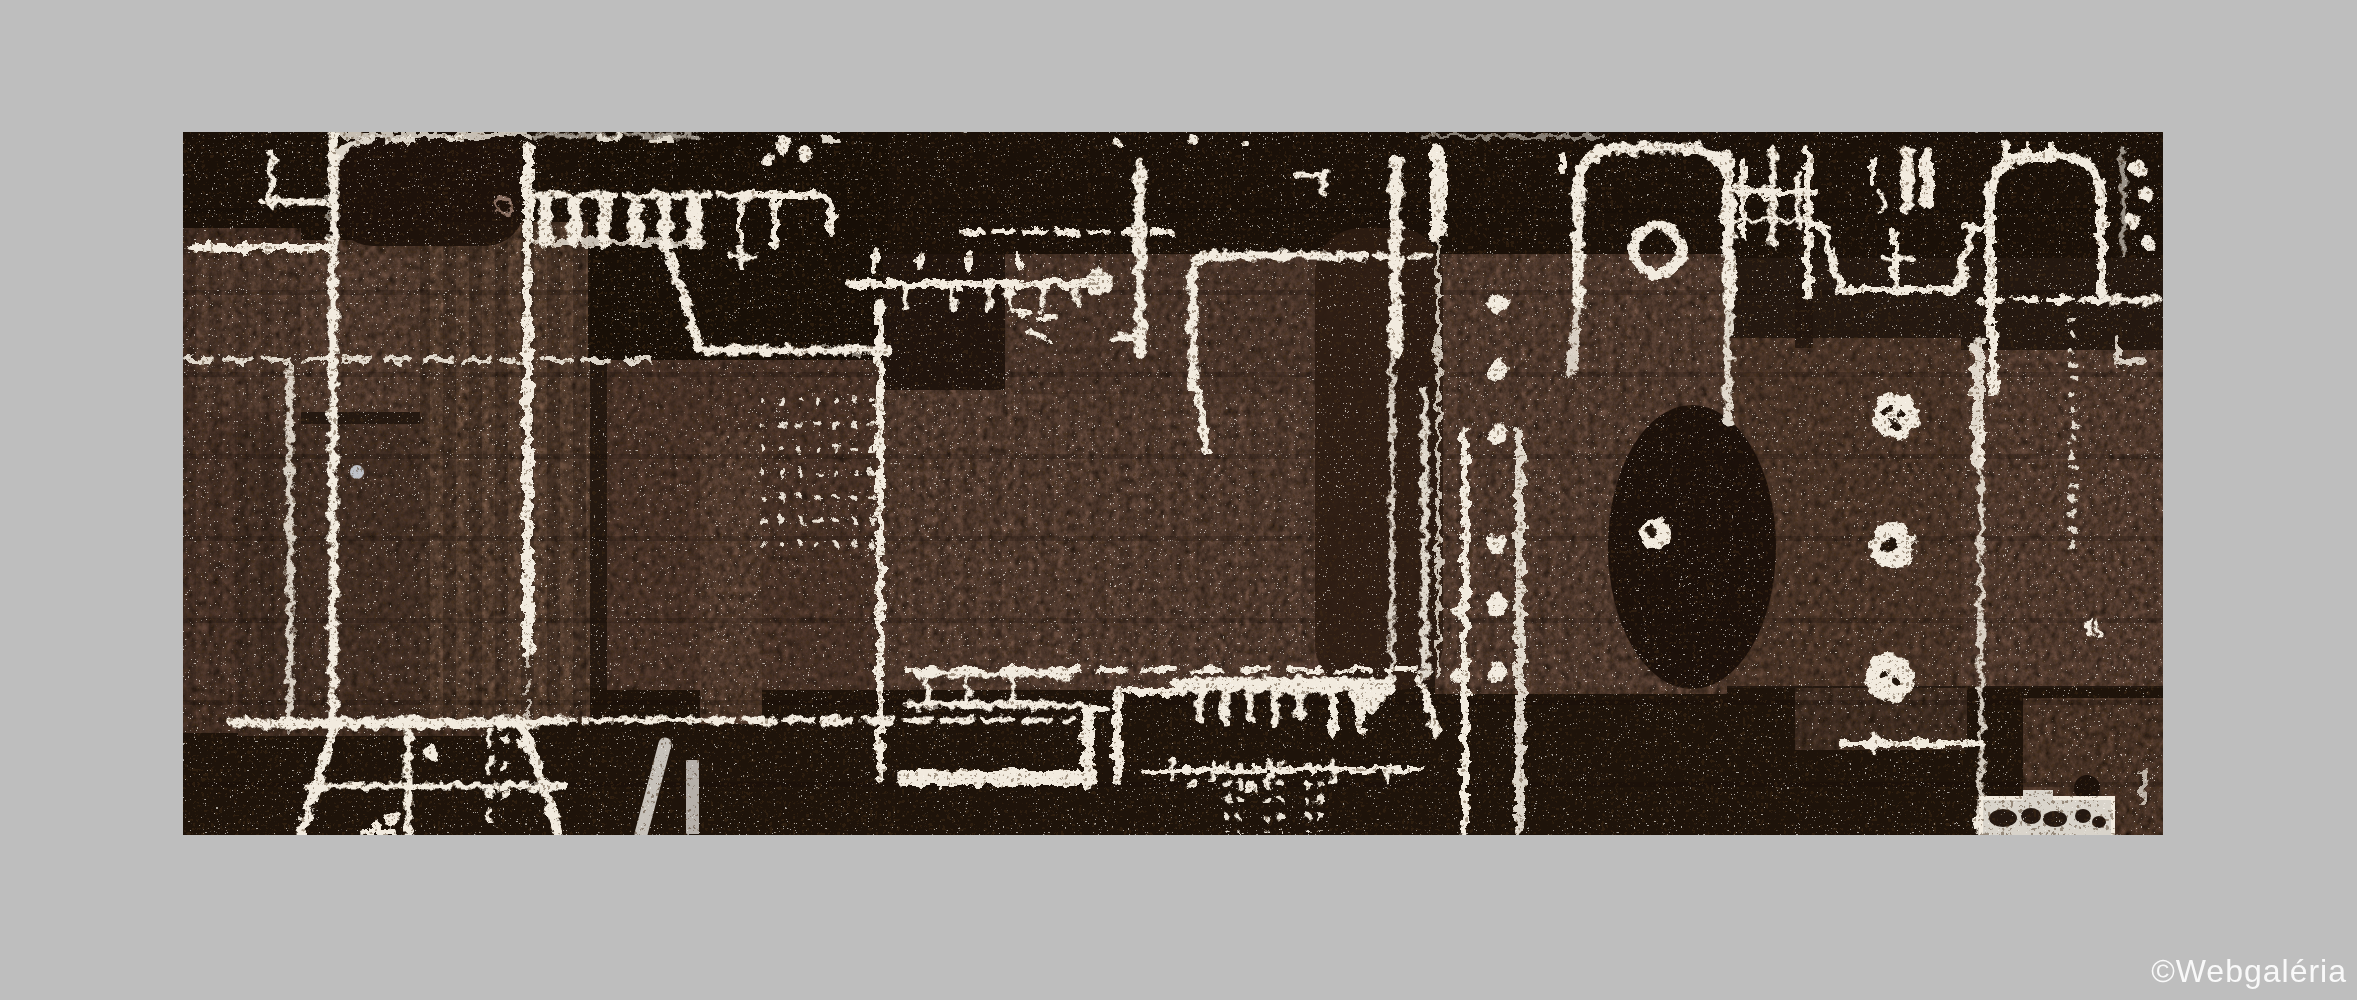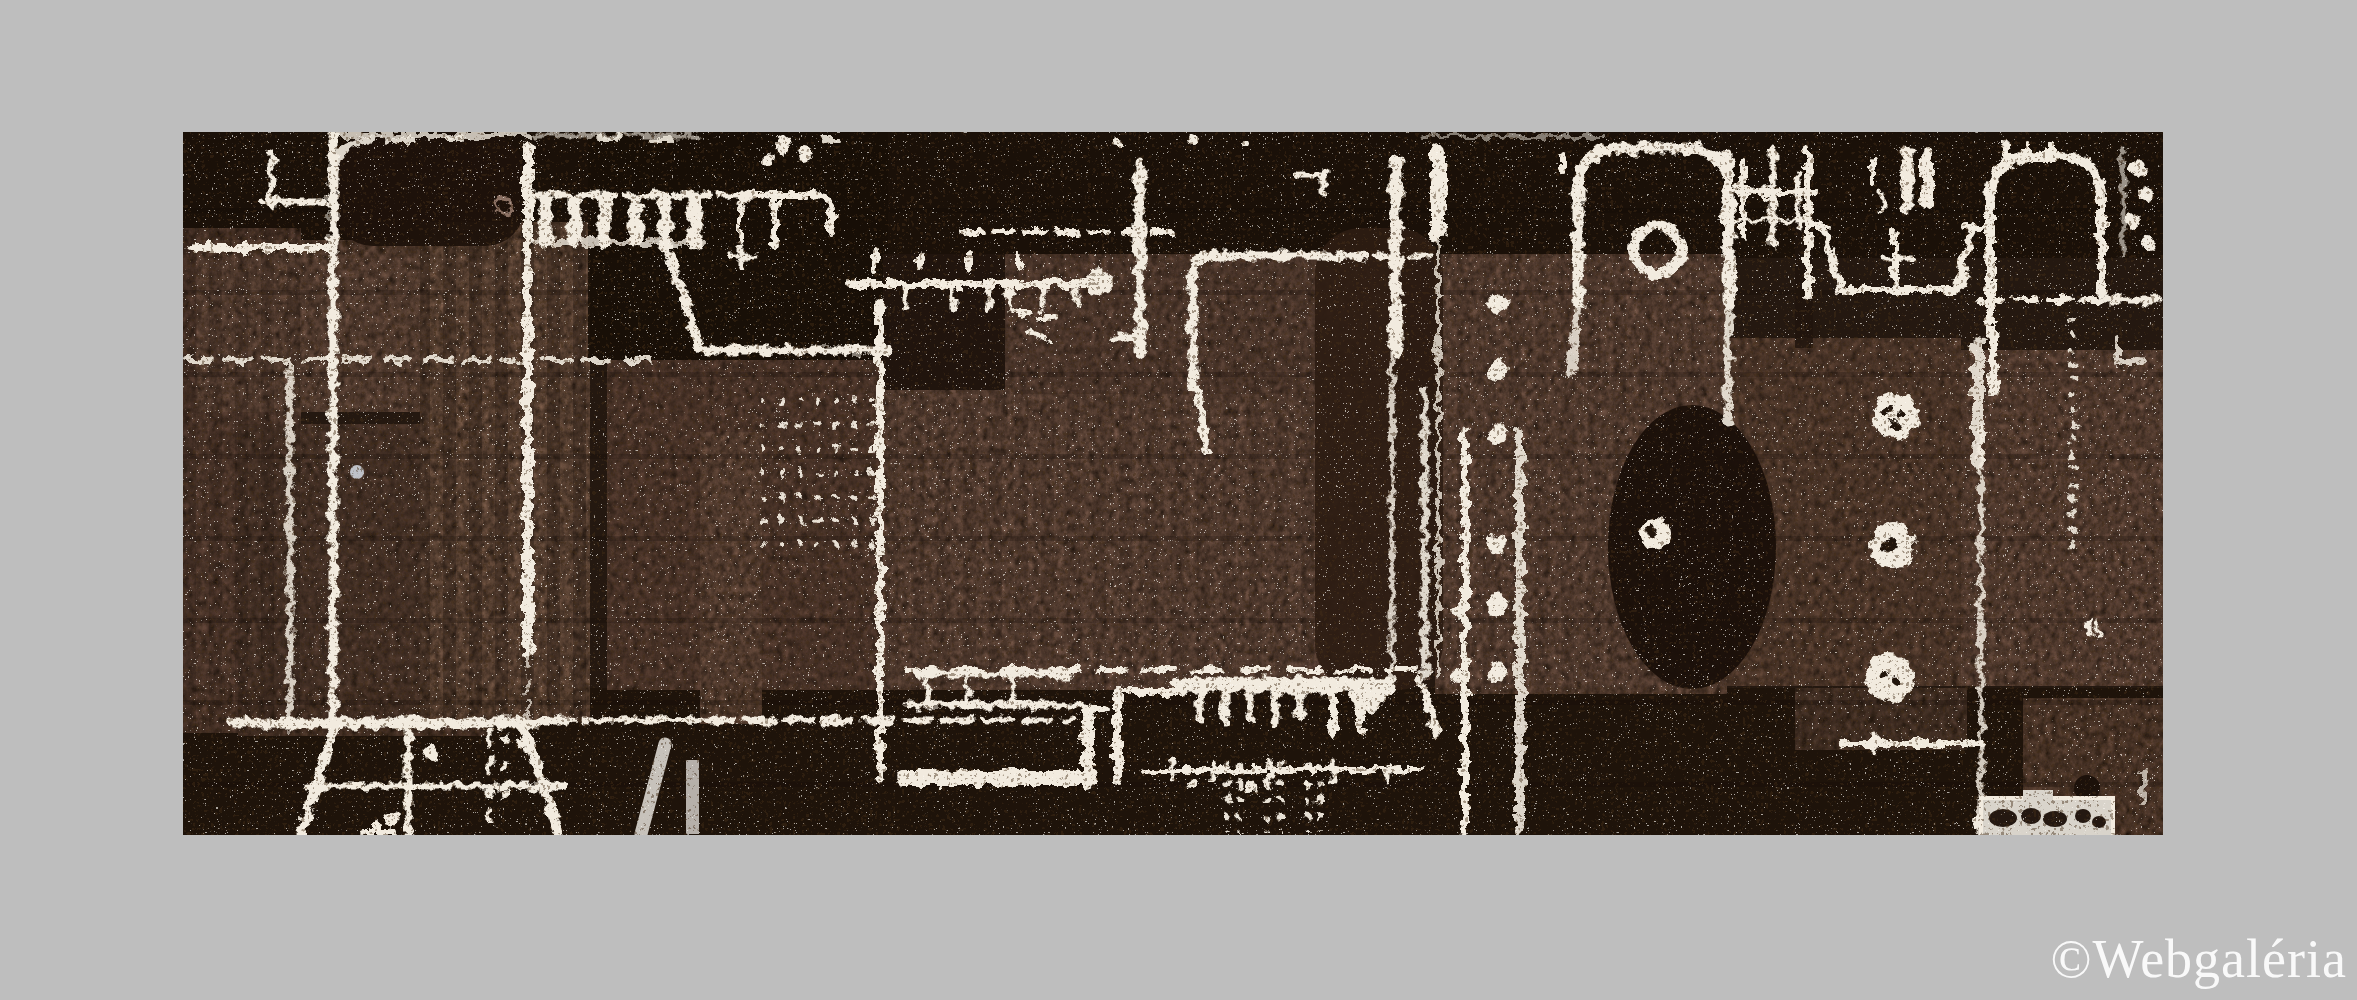--- a/index.html
+++ b/index.html
@@ -11,23 +11,23 @@
   .page{position:relative;width:2357px;height:1000px;}
   figure.artwork{
     position:absolute;left:183px;top:132px;width:1980px;height:703px;margin:0;
     background:var(--c-base,#241810);
   }
   figure.artwork svg{display:block;width:1980px;height:703px;}
   .lineart{stroke:var(--c-line,#f2ebdf);fill:none;stroke-linecap:round;stroke-linejoin:round;}
   .fillart{fill:var(--c-line,#f2ebdf);stroke:none;}
   .watermark{
     position:absolute;right:10px;bottom:10px;
-    font-size:54px;letter-spacing:1px;
+    font-size:32px;letter-spacing:1px;
     color:var(--c-wm,#ffffff);opacity:.92;
-    font-family:Liberation Serif, serif;
+    font-family:Liberation Sans, sans-serif;
   }
 </style>
 </head>
 <body>
 
 <div class="page">
 
   <figure class="artwork">
     <svg viewBox="0 0 1980 703" width="1980" height="703" aria-hidden="true">
       <defs>

